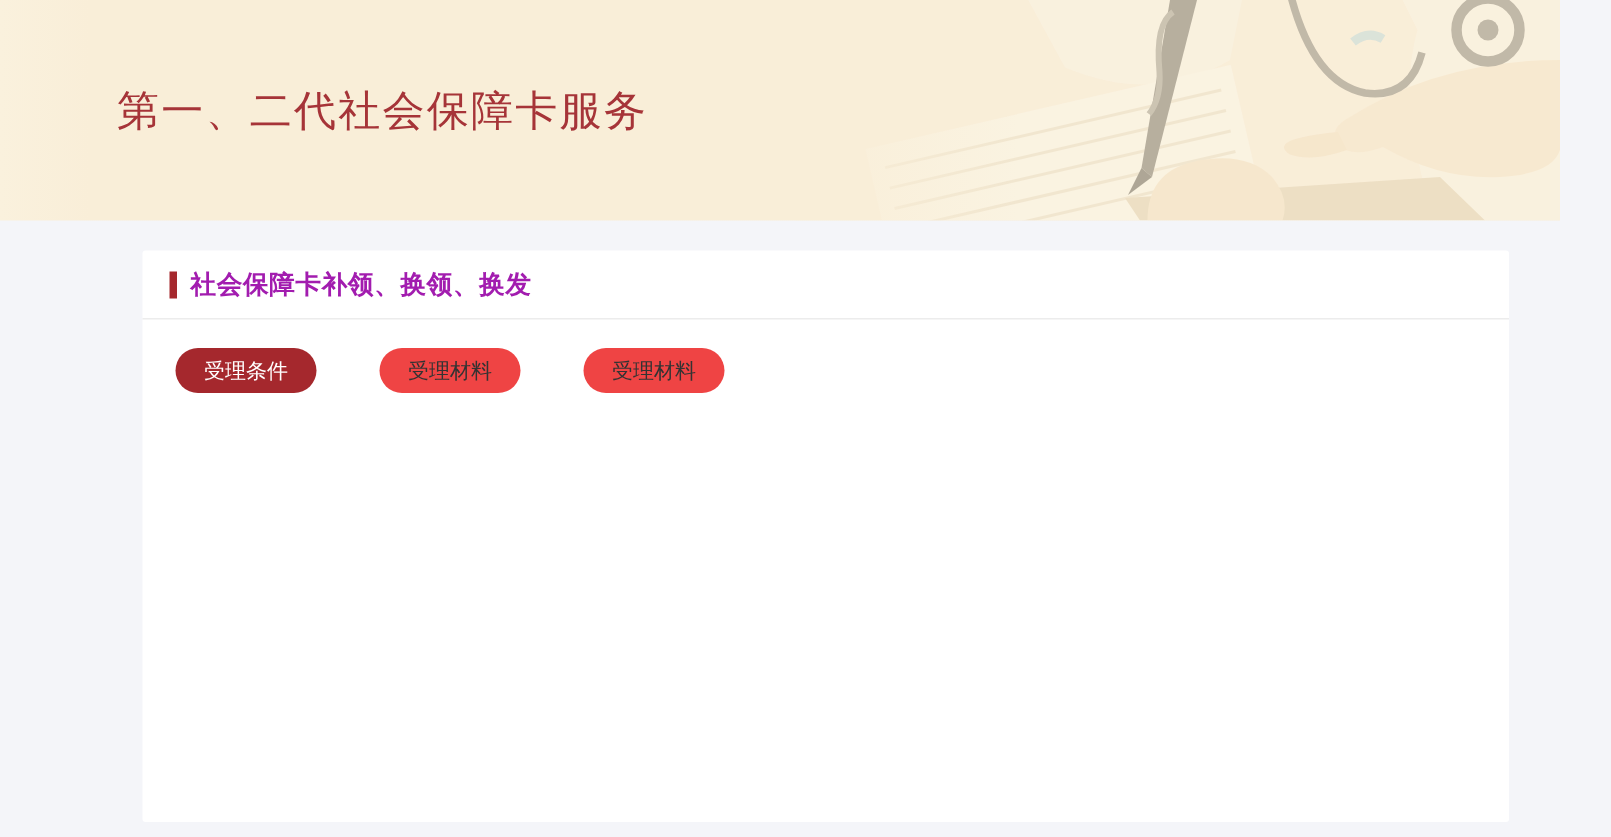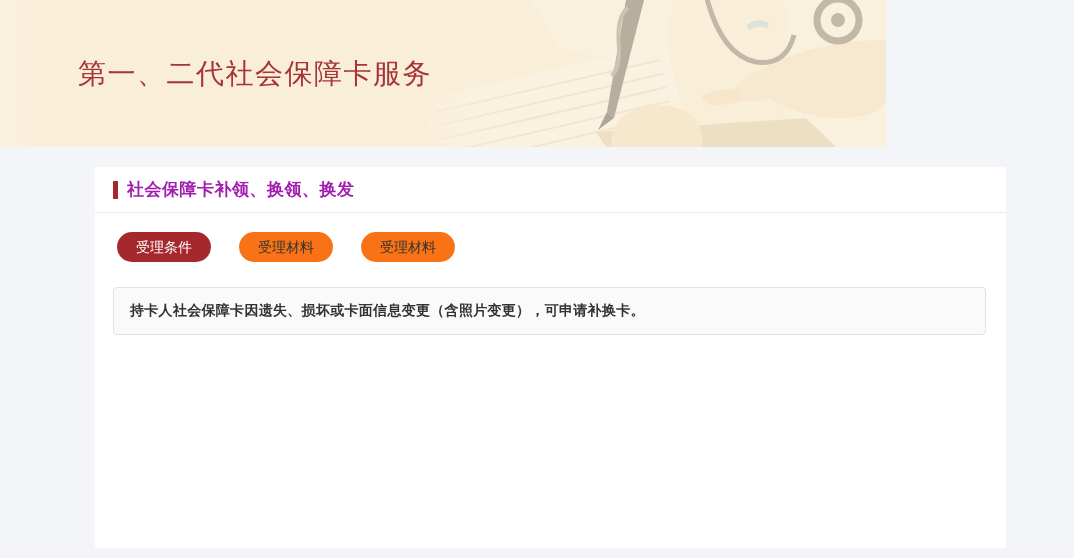--- a/index.html
+++ b/index.html
@@ -5,21 +5,21 @@
   * { box-sizing: border-box; margin: 0; padding: 0; }
   html, body {
     width: 1074px; height: 558px;
     font-family: "Liberation Sans", "DejaVu Sans", sans-serif;
     background: #f4f5f9;
     overflow: hidden;
   }
   
   .banner {
     position: relative;
-    width: 886px; height: 147px;
+    width: 1040px; height: 147px;
     background: linear-gradient(90deg, #faf1dd 0px, #f9eed8 60px);
     overflow: hidden;
   }
   .banner-title {
     position: absolute;
     left: 78px; top: 50%;
     transform: translateY(-50%);
     font-size: 28px;
     letter-spacing: 1.5px;
     color: #a63438;
@@ -56,30 +56,30 @@
     flex: none;
   }
   .section-title {
     font-size: 17px;
     font-weight: bold;
     color: #a21caf;
     letter-spacing: 0.5px;
   }
   .tabs {
     display: flex;
-    gap: 28px;
+    gap: 42px;
     margin: 19px 18px 0 22px;
   }
   .pill {
     height: 30px;
     line-height: 30px;
     padding: 0 19px;
     border: none;
     border-radius: 16px;
-    background: #f97316;
+    background: #ef4444;
     color: #333333;
     font-size: 14px;
     font-family: inherit;
     cursor: pointer;
     white-space: nowrap;
   }
   .pill.active {
     background: #a5282d;
     color: #ffffff;
   }
@@ -156,18 +156,15 @@
       <span class="accent-bar"></span>
       <span class="section-title">社会保障卡补领、换领、换发</span>
     </div>
 
     <div class="tabs">
       <button class="pill active">受理条件</button>
       <button class="pill">受理材料</button>
       <button class="pill">受理材料</button>
     </div>
 
-    <div class="notice-box">
-      <span>持卡人社会保障卡因遗失、损坏或卡面信息变更（含照片变更），可申请补换卡。</span>
-    </div>
 
   </section>
 </main>
 
 </body></html>

